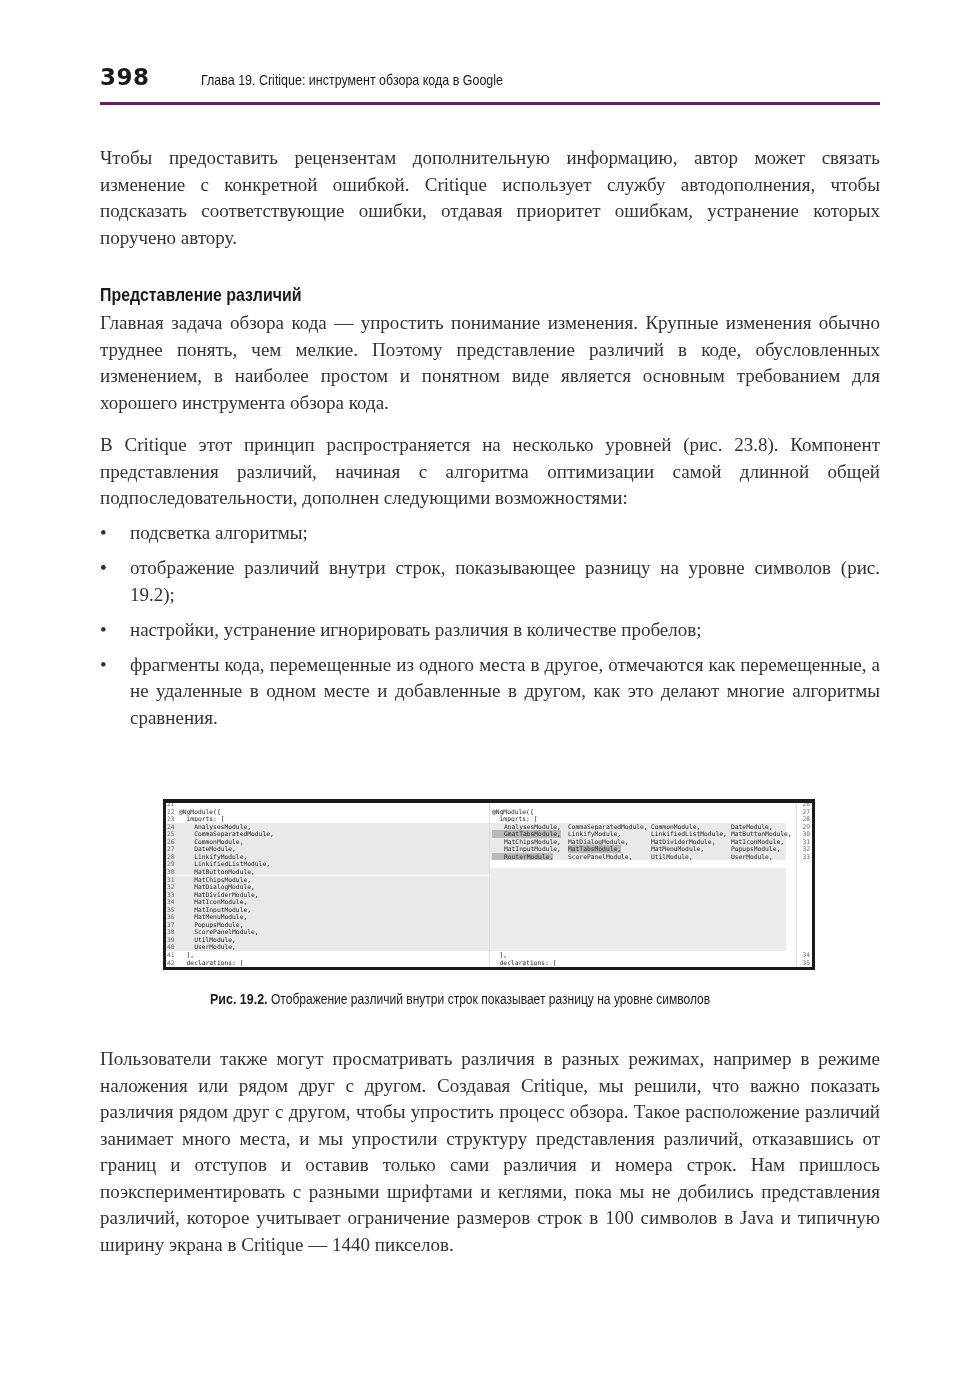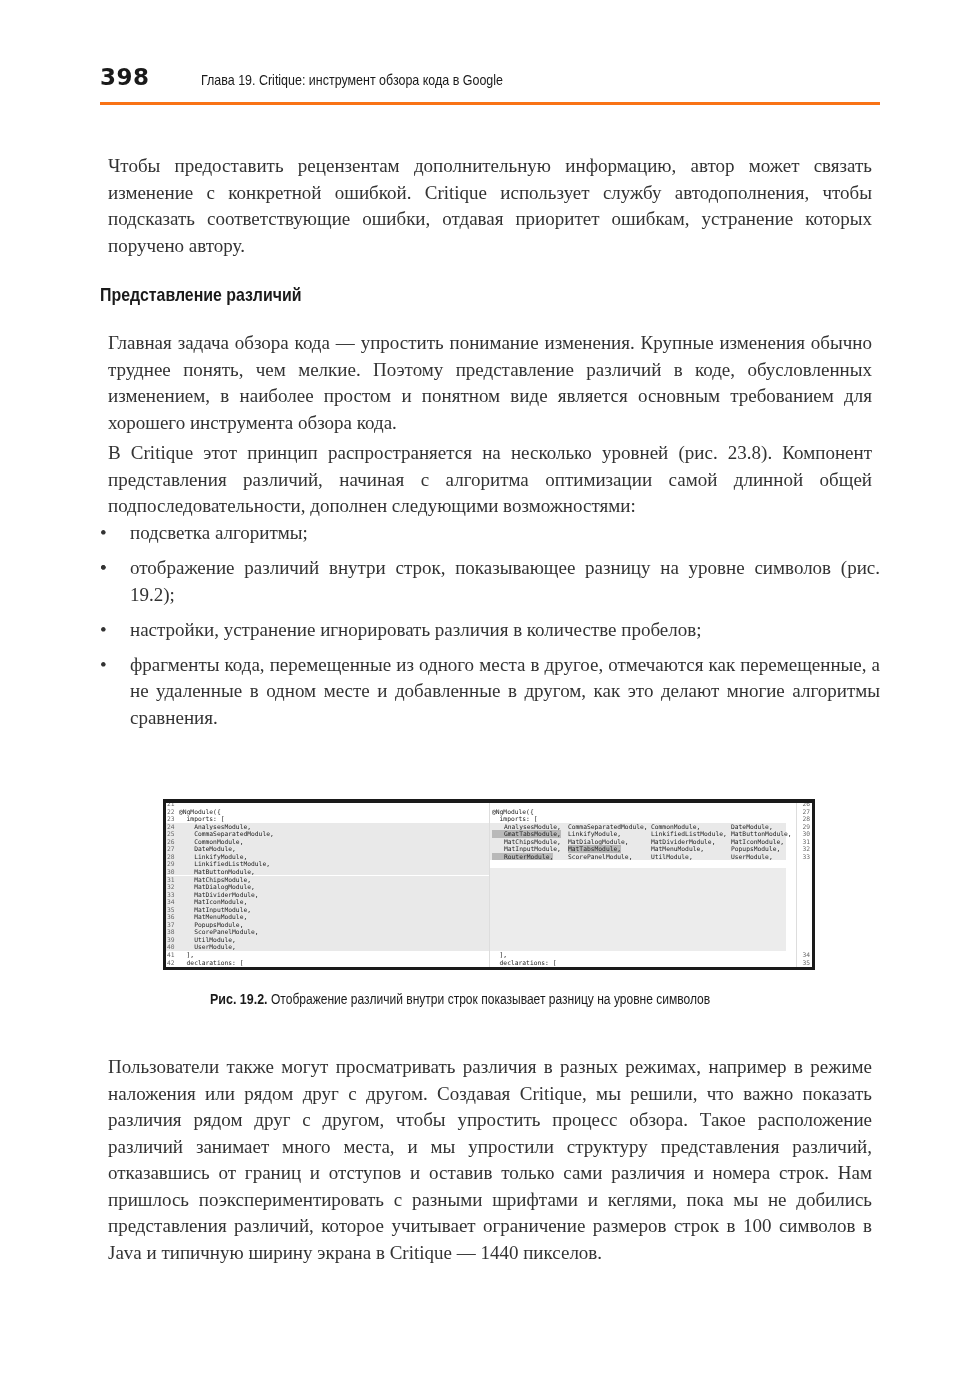--- a/index.html
+++ b/index.html
@@ -1,22 +1,22 @@
 <!DOCTYPE html>
 <html><head>
 <meta charset="utf-8">
 <style>
   html, body { margin: 0; padding: 0; background: #ffffff; }
   body { width: 974px; height: 1376px; position: relative; overflow: hidden; color: #2a2a2a; }
-  .page-header { position: absolute; left: 100px; top: 64px; width: 780px; height: 38px; border-bottom: 3px solid #f97316; }
+  .page-header { position: absolute; left: 100px; top: 64px; width: 780px; height: 38px; border-bottom: 3px solid #701a75; }
   .page-num { position: absolute; left: 0; top: 0; font-family: "DejaVu Sans", sans-serif; font-weight: bold; font-size: 23px; color: #1a1a1a; letter-spacing: 0.5px; }
   .running-title { position: absolute; left: 101px; top: 8px; font-family: "Liberation Sans", sans-serif; font-size: 14.5px; color: #1a1a1a; transform: scaleX(0.86); transform-origin: left center; white-space: nowrap; }
 
   .body-text { position: absolute; left: 100px; width: 780px; font-family: "Liberation Serif", serif; font-size: 19px; line-height: 26.5px; color: #333; text-align: justify; }
-  .body-text p { margin: 8px; }
+  .body-text p { margin: 0; }
   .h2 { position: absolute; left: 100px; top: 284px; font-family: "Liberation Sans", sans-serif; font-weight: bold; font-size: 18.5px; color: #1a1a1a; transform: scaleX(0.86); transform-origin: left center; white-space: nowrap; }
 
   .bullets { position: absolute; left: 100px; width: 780px; top: 520px; font-family: "Liberation Serif", serif; font-size: 19px; line-height: 26.5px; color: #333; margin: 0; padding: 0; list-style: none; }
   .bullets li { position: relative; padding-left: 30px; margin-bottom: 8.5px; text-align: justify; }
   .bullets .dot { position: absolute; left: 0; top: 0; }
 
   .figure { position: absolute; left: 163px; top: 799px; width: 652px; height: 171px; border: 3px solid #1a1a1a; border-top-width: 4px; box-sizing: border-box; background: #fff; overflow: hidden; font-family: "DejaVu Sans Mono", monospace; font-size: 6.3px; line-height: 7.55px; color: #222; }
   .pane-left { position: absolute; left: 0; top: 0; width: 323px; height: 100%; border-right: 1px solid #ddd; }
   .pane-right { position: absolute; left: 324px; top: 0; width: 310px; height: 100%; }
   .gutter-right { position: absolute; right: 0; top: 0; width: 15px; height: 100%; border-left: 1px solid #ddd; background: #fff; }
@@ -37,21 +37,21 @@
   <span class="page-num">398</span>
   <span class="running-title">Глава 19. Critique: инструмент обзора кода в Google</span>
 </div>
 
 <div class="body-text" style="top:145px;">
   <p>Чтобы предоставить рецензентам дополнительную информацию, автор может связать изменение с конкретной ошибкой. Critique использует службу автодополнения, чтобы подсказать соответствующие ошибки, отдавая приоритет ошибкам, устранение которых поручено автору.</p>
 </div>
 
 <div class="h2">Представление различий</div>
 
-<div class="body-text" style="top:322px;">
+<div class="body-text" style="top:310px;">
   <p>Главная задача обзора кода — упростить понимание изменения. Крупные изменения обычно труднее понять, чем мелкие. Поэтому представление различий в коде, обусловленных изменением, в наиболее простом и понятном виде является основным требованием для хорошего инструмента обзора кода.</p>
 </div>
 <div class="body-text" style="top:432px;">
   <p>В Critique этот принцип распространяется на несколько уровней (рис. 23.8). Компонент представления различий, начиная с алгоритма оптимизации самой длинной общей подпоследовательности, дополнен следующими возможностями:</p>
 </div>
 
 <ul class="bullets">
   <li><span class="dot">•</span><span>подсветка алгоритмы;</span></li>
   <li><span class="dot">•</span></li>
   <li><span class="dot">•</span><span>отображение различий внутри строк, показывающее разницу на уровне символов (рис. 19.2);</span></li>

